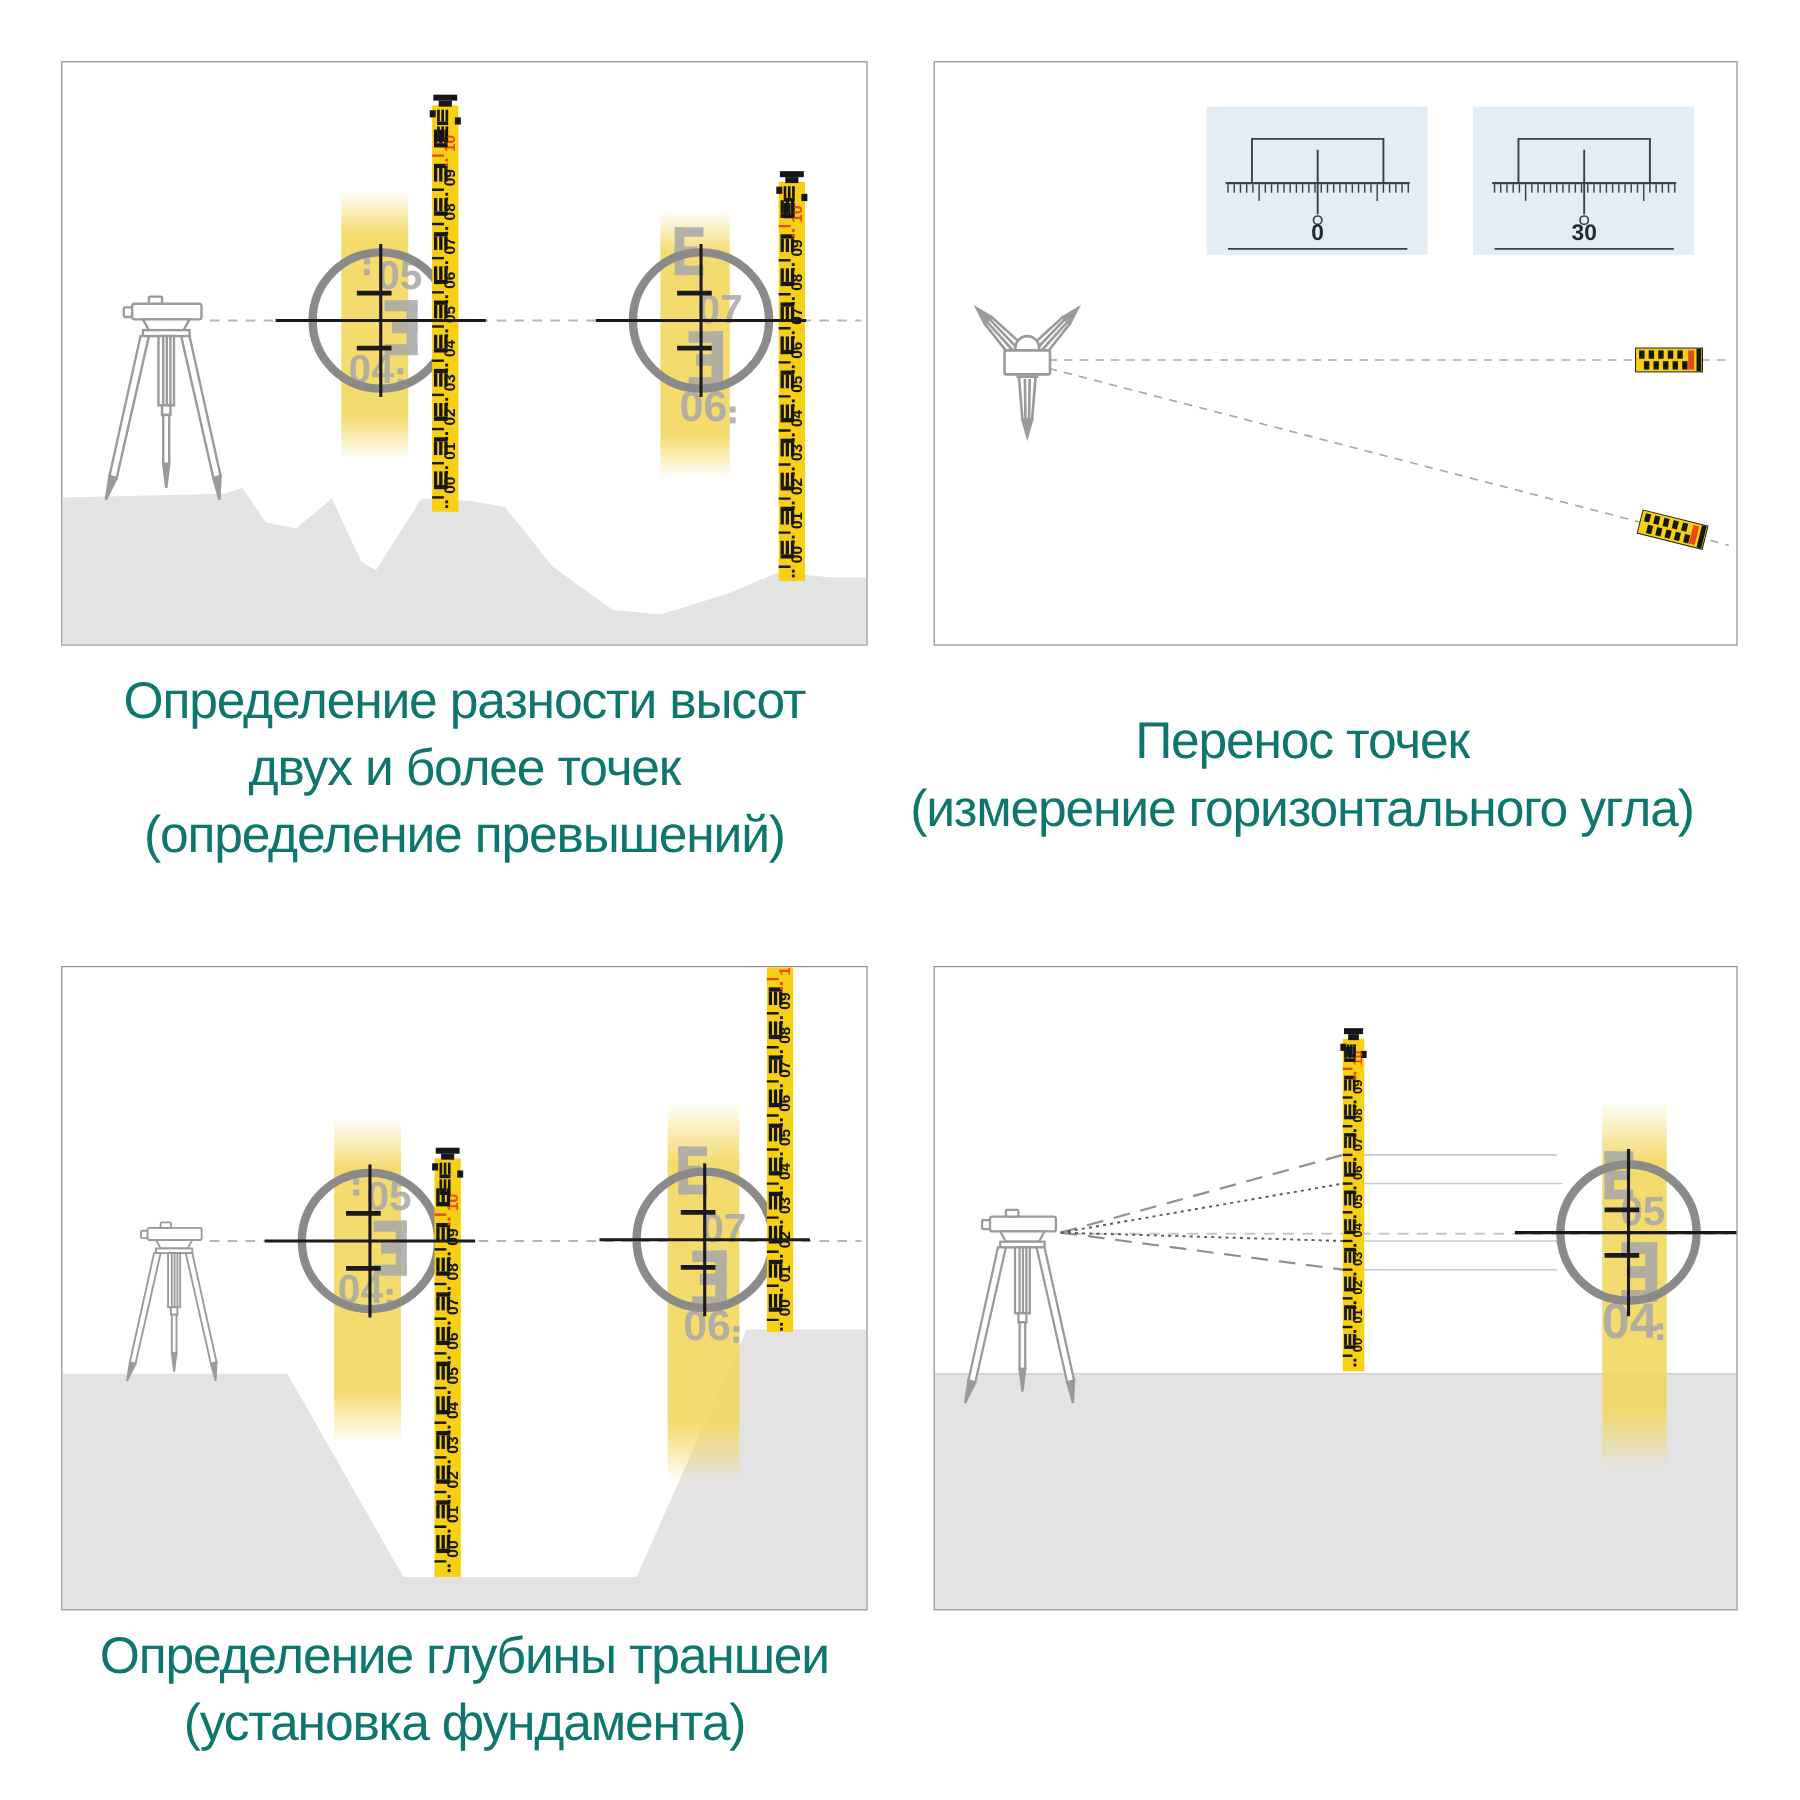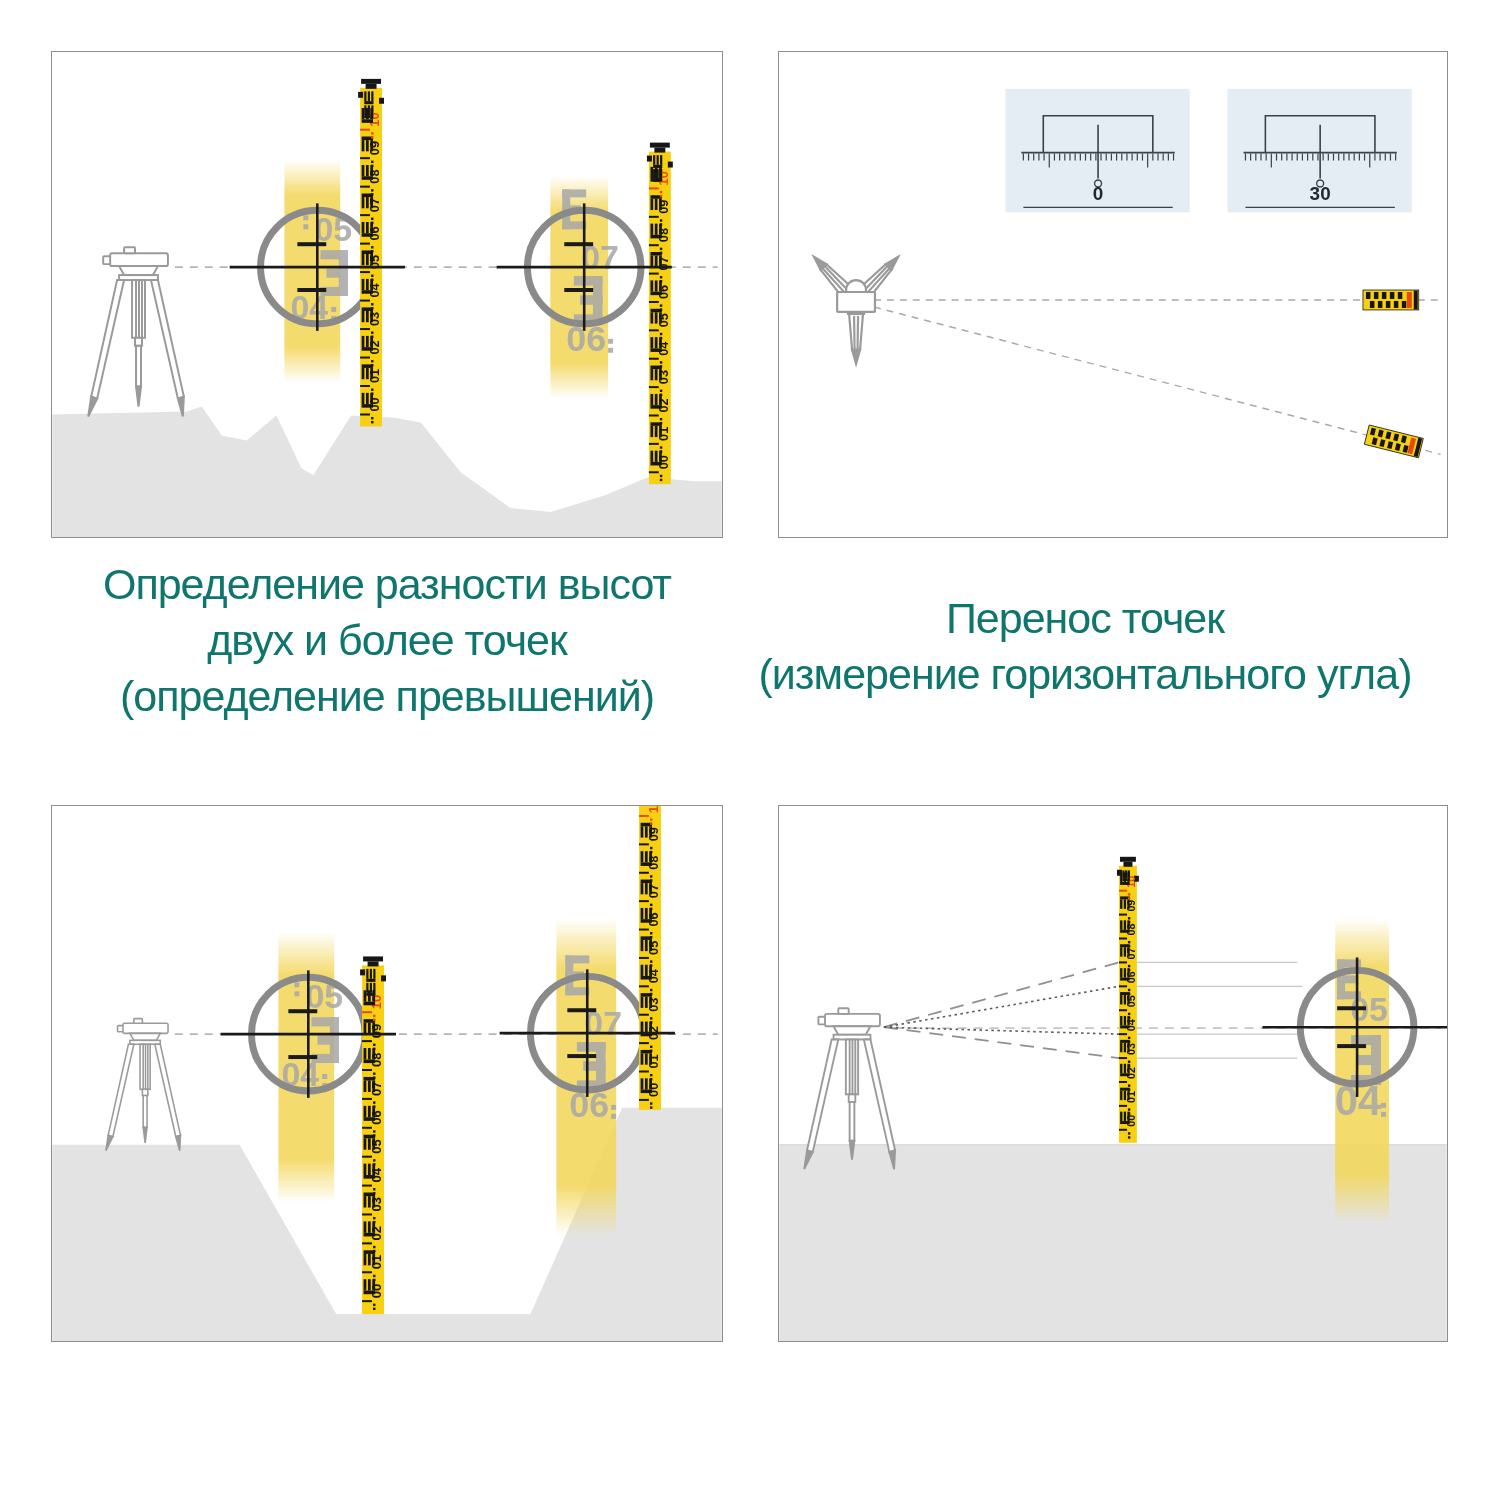--- a/index.html
+++ b/index.html
@@ -1039,14 +1039,16 @@
           <line x1="560" y1="241" x2="589" y2="241" stroke="#1a1a1a" stroke-width="4" fill="none"></line>
         </g>
       </svg>
   </div>
 
   <div class="caption" id="cap1">Определение разности высот
 двух и более точек
 (определение превышений)</div>
   <div class="caption" id="cap2">Перенос точек
 (измерение горизонтального угла)</div>
+  <div class="caption" id="cap3">Определение глубины траншеи
+(установка фундамента)</div>
 
 </div>
 
 </body></html>

